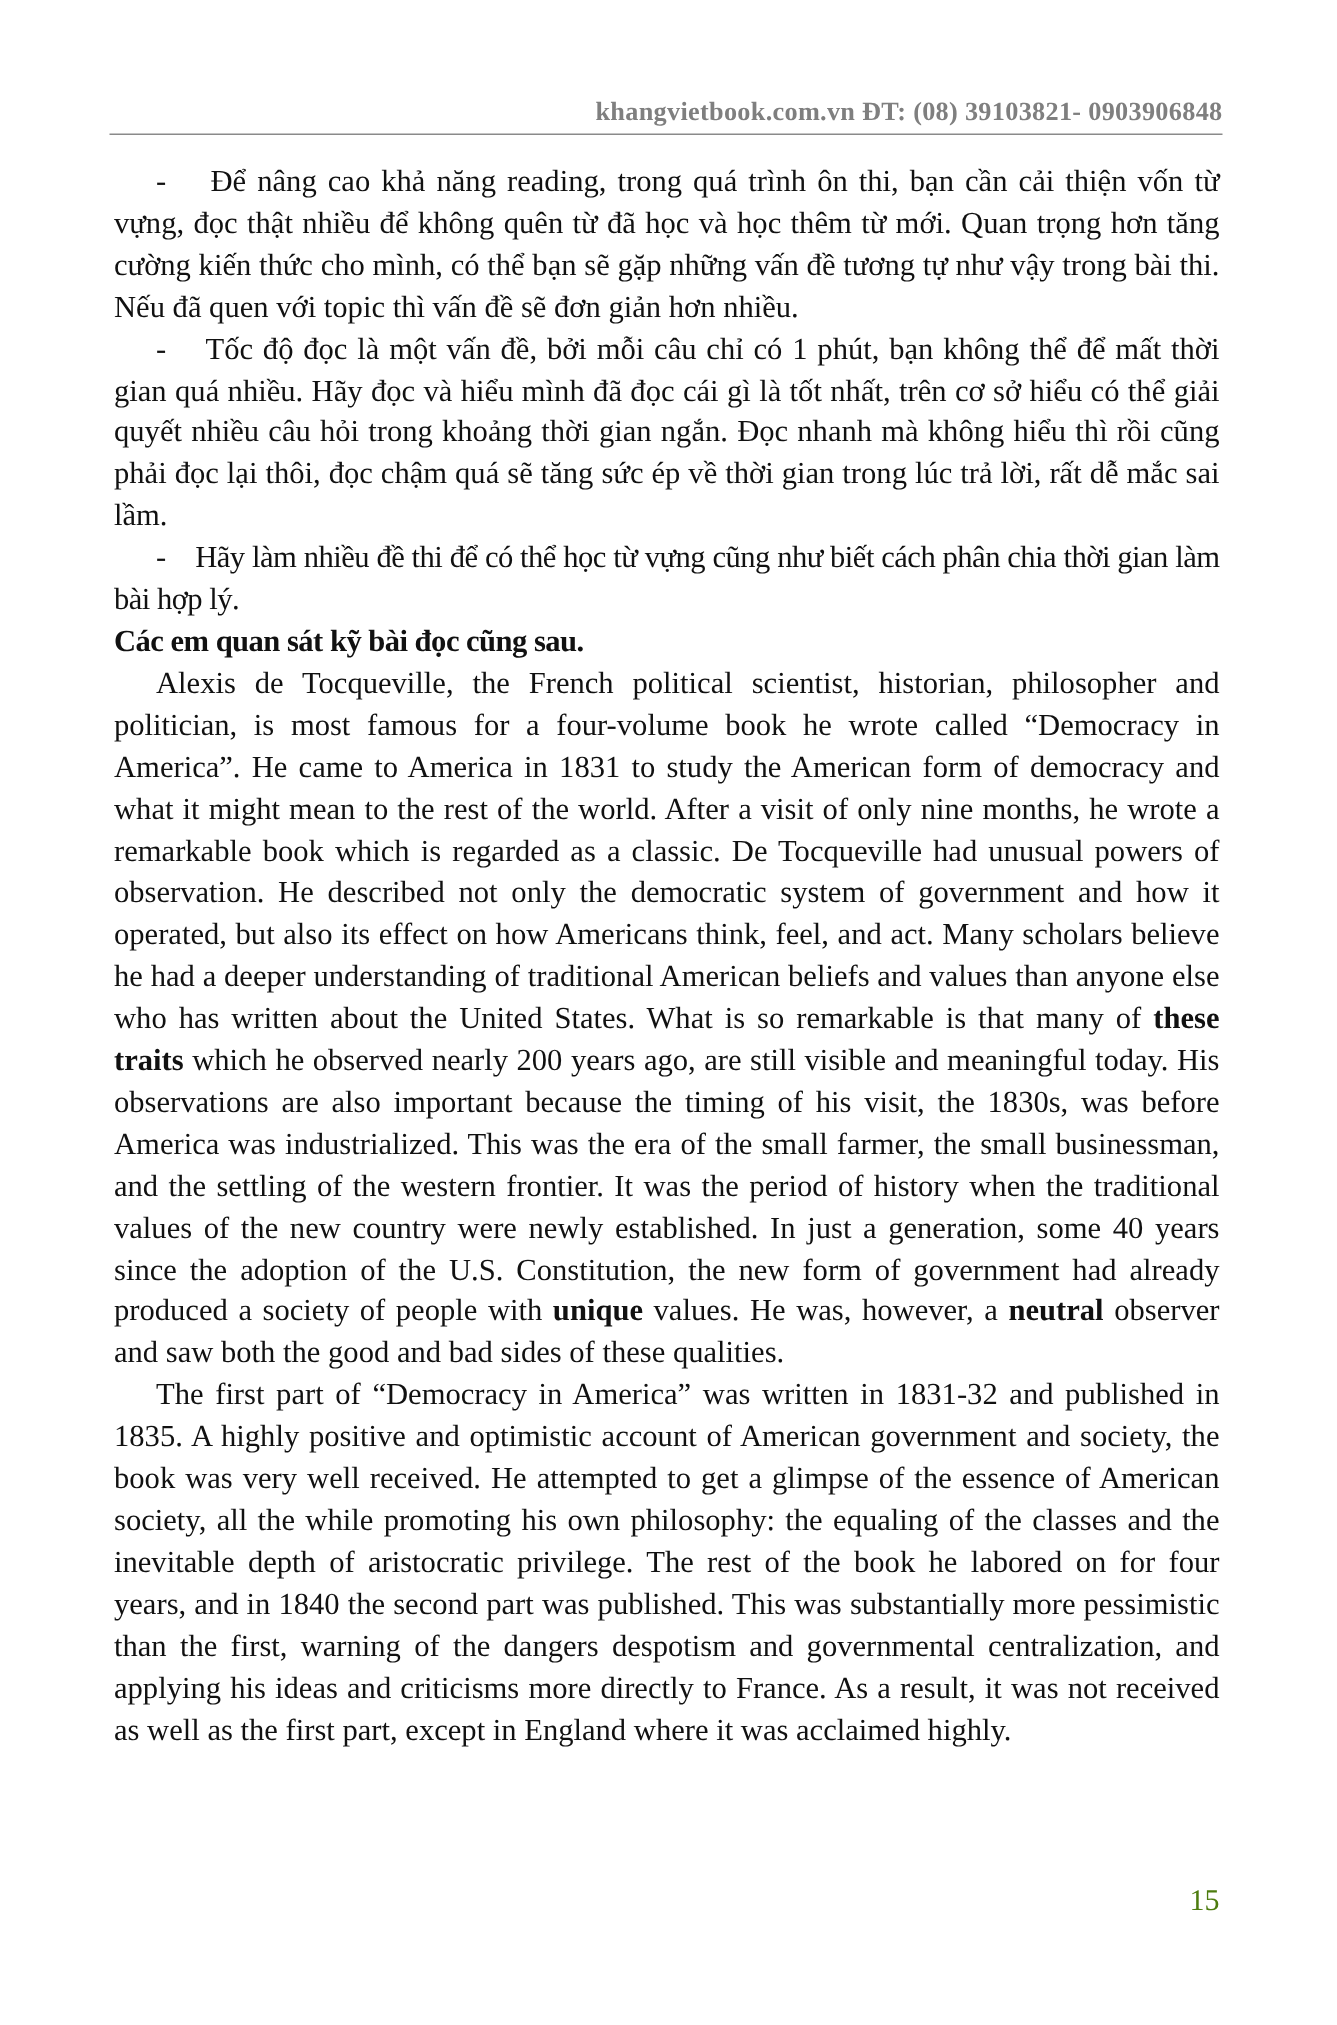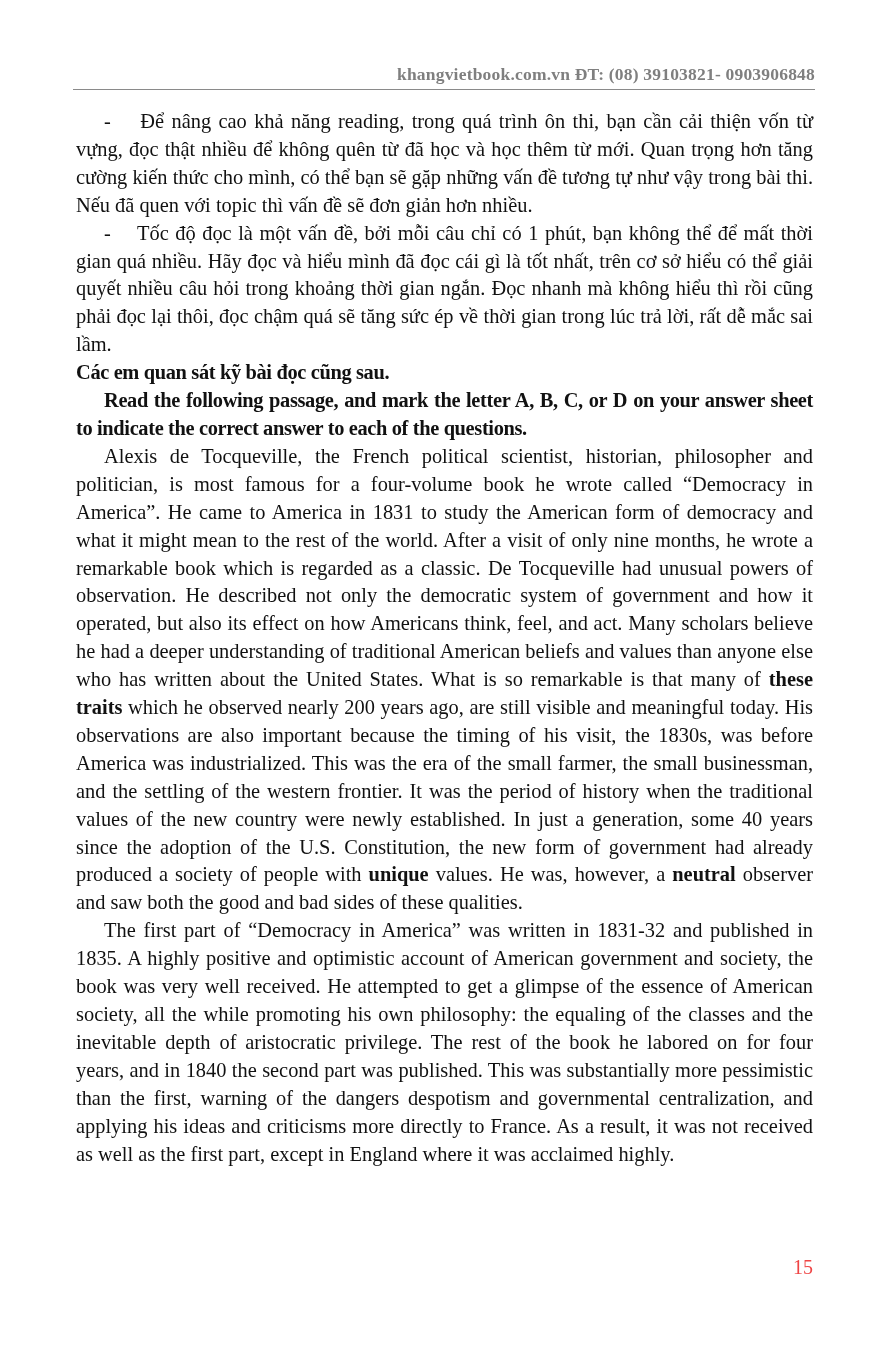--- a/index.html
+++ b/index.html
@@ -25,45 +25,47 @@
     font-size: 20.4px; line-height: 27.9px;
   }
   p { margin: 0; text-align: justify; }
   .dash { text-indent: 28px; }
   .indent { text-indent: 28px; }
   .bold { font-weight: bold; }
   .condensed { letter-spacing: -0.35px; }
   .kw { font-weight: bold; }
   .page-number {
     position: absolute; left: 760px; top: 1256px; width: 53px;
-    text-align: right; font-size: 20px; color: #ef4444;
+    text-align: right; font-size: 20px; color: #4d7c0f;
   }
 </style>
 </head>
 <body>
 
 <div class="page">
 
   <div class="header">khangvietbook.com.vn ĐT: (08) 39103821- 0903906848</div>
   <div class="header-rule"></div>
 
   <div class="body">
 
     <p class="dash">
       <span>-</span>&nbsp;&nbsp;&nbsp;&nbsp;<span>Để nâng cao khả năng reading, trong quá trình ôn thi, bạn cần cải thiện vốn từ vựng, đọc thật nhiều để không quên từ đã học và học thêm từ mới. Quan trọng hơn tăng cường kiến thức cho mình, có thể bạn sẽ gặp những vấn đề tương tự như vậy trong bài thi. Nếu đã quen với topic thì vấn đề sẽ đơn giản hơn nhiều.</span>
     </p>
 
     <p class="dash">
       <span>-</span>&nbsp;&nbsp;&nbsp;&nbsp;<span>Tốc độ đọc là một vấn đề, bởi mỗi câu chỉ có 1 phút, bạn không thể để mất thời gian quá nhiều. Hãy đọc và hiểu mình đã đọc cái gì là tốt nhất, trên cơ sở hiểu có thể giải quyết nhiều câu hỏi trong khoảng thời gian ngắn. Đọc nhanh mà không hiểu thì rồi cũng phải đọc lại thôi, đọc chậm quá sẽ tăng sức ép về thời gian trong lúc trả lời, rất dễ mắc sai lầm.</span>
     </p>
 
+    <p class="dash condensed">
+      <span>-</span>&nbsp;&nbsp;&nbsp;&nbsp;<span>Hãy làm nhiều đề thi để có thể học từ vựng cũng như biết cách phân chia thời gian làm bài hợp lý.</span>
+    </p>
 
     <p class="bold condensed">Các em quan sát kỹ bài đọc cũng sau.</p>
 
-    <p class="indent bold condensed">Read the following passage, and mark the letter A, B, C, or D on your answer sheet to indicate the correct answer to each of the questions.</p>
 
     <p class="indent"><span>Alexis de Tocqueville, the French political scientist, historian, philosopher and politician, is most famous for a four-volume book he wrote called “Democracy in America”. He came to America in 1831 to study the American form of democracy and what it might mean to the rest of the world. After a visit of only nine months, he wrote a remarkable book which is regarded as a classic. De Tocqueville had unusual powers of observation. He described not only the democratic system of government and how it operated, but also its effect on how Americans think, feel, and act. Many scholars believe he had a deeper understanding of traditional American beliefs and values than anyone else who has written about the United States. What is so remarkable is that many of </span><span class="kw">these traits</span><span> which he observed nearly 200 years ago, are still visible and meaningful today. His observations are also important because the timing of his visit, the 1830s, was before America was industrialized. This was the era of the small farmer, the small businessman, and the settling of the western frontier. It was the period of history when the traditional values of the new country were newly established. In just a generation, some 40 years since the adoption of the U.S. Constitution, the new form of government had already produced a society of people with </span><span class="kw">unique</span><span> values. He was, however, a </span><span class="kw">neutral</span><span> observer and saw both the good and bad sides of these qualities.</span></p>
 
     <p class="indent">The first part of “Democracy in America” was written in 1831-32 and published in 1835. A highly positive and optimistic account of American government and society, the book was very well received. He attempted to get a glimpse of the essence of American society, all the while promoting his own philosophy: the equaling of the classes and the inevitable depth of aristocratic privilege. The rest of the book he labored on for four years, and in 1840 the second part was published. This was substantially more pessimistic than the first, warning of the dangers despotism and governmental centralization, and applying his ideas and criticisms more directly to France. As a result, it was not received as well as the first part, except in England where it was acclaimed highly.</p>
 
   </div>
 
   <div class="page-number">15</div>
 
 </div>

